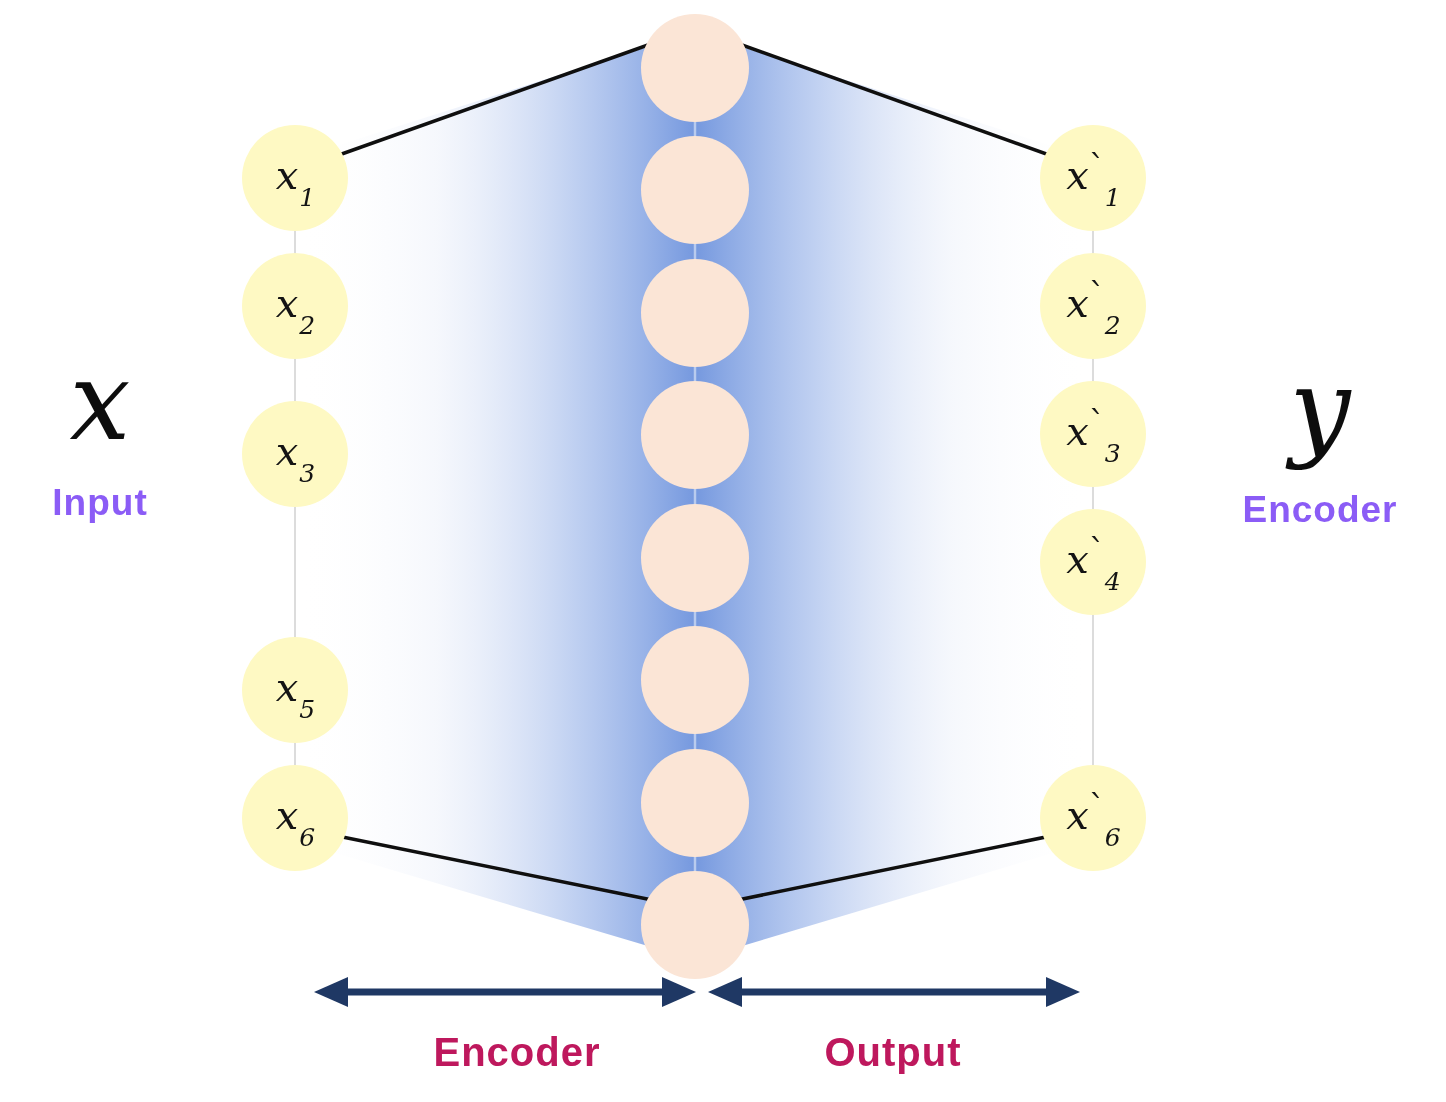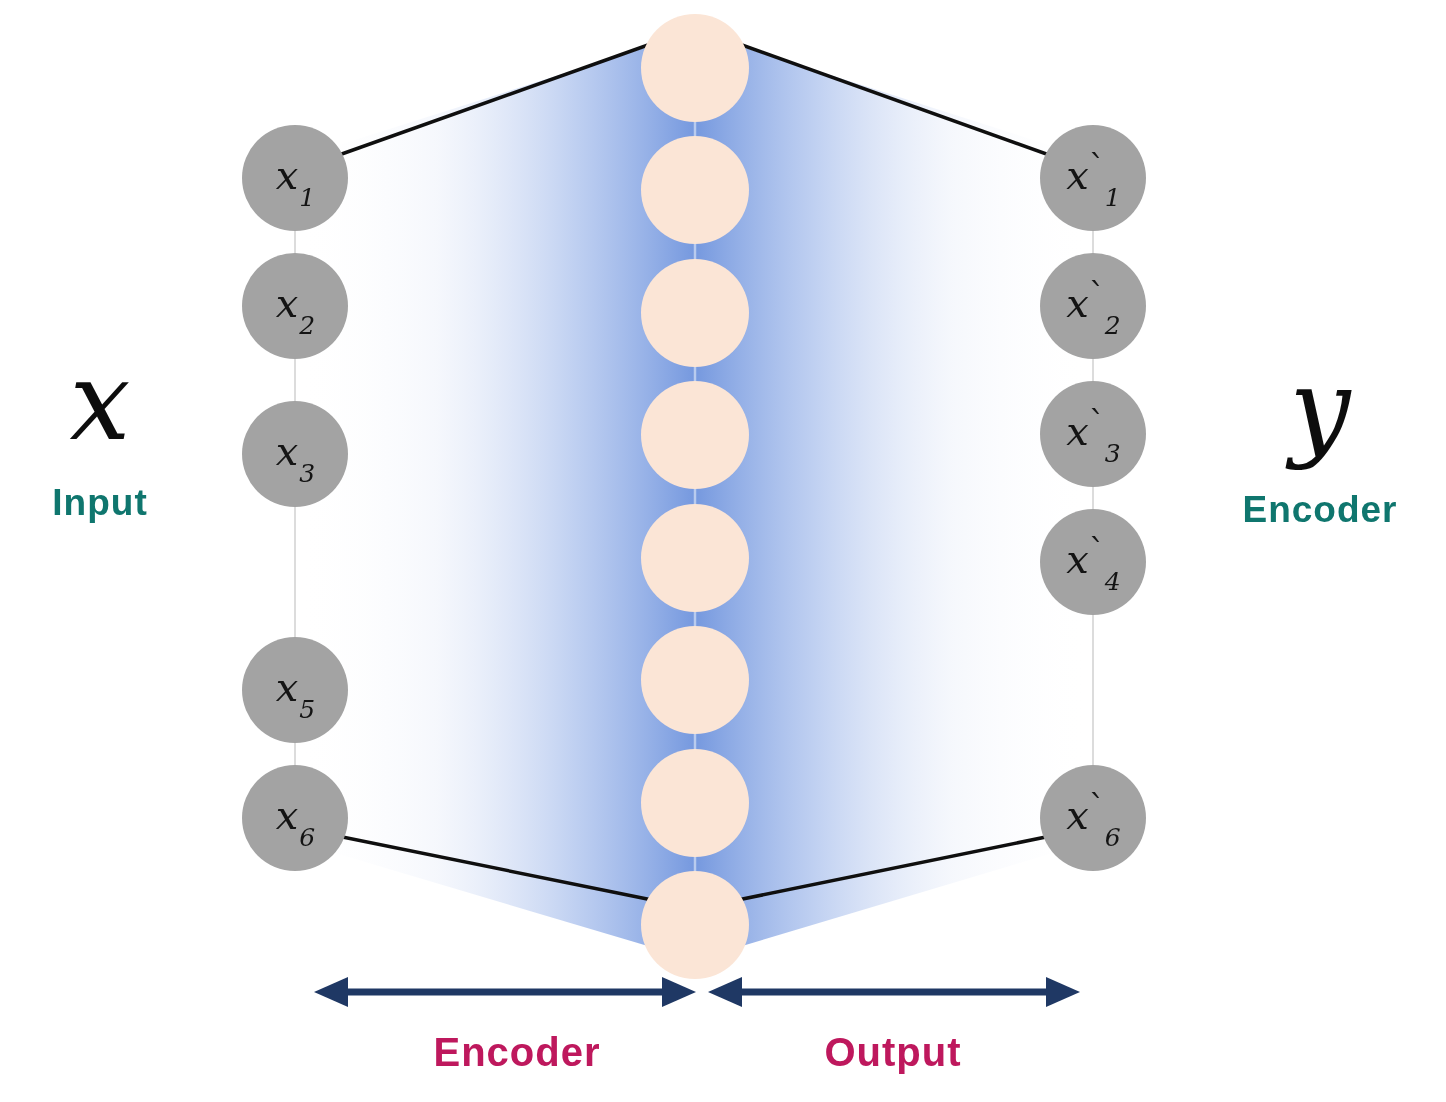--- a/index.html
+++ b/index.html
@@ -1,30 +1,30 @@
 <!DOCTYPE html>
 <html><head>
 <meta charset="utf-8">
 <style>
   * { margin:0; padding:0; box-sizing:border-box; }
   html,body { background:#ffffff; font-family:"Liberation Sans", sans-serif; }
   .canvas { position:relative; width:1446px; height:1102px; background:#ffffff; overflow:hidden; }
   .bg { position:absolute; left:0; top:0; }
 
   .node { position:absolute; border-radius:50%; display:flex; align-items:center; justify-content:center; }
-  .node.gray  { width:106px; height:106px; background:#a3a3a3;text-align:right; }
+  .node.gray  { width:106px; height:106px; background:#fef9c3;text-align:right; }
   .node.peach { width:108px; height:108px; background:#fbe5d6; }
 
   .nlabel { font-family:"DejaVu Serif", serif; font-style:italic; font-size:40px; color:#141414; line-height:1; white-space:nowrap; }
   .nlabel sub { font-size:25px; position:relative; top:8px; left:1px; }
   .nlabel .mark { font-style:normal; font-size:34px; position:relative; top:-10px; letter-spacing:-2px; }
 
   .side-group { position:absolute; text-align:center; }
   .side-symbol { font-family:"DejaVu Serif", serif; font-style:italic; font-size:108px; line-height:1; color:#0d0d0d; }
-  .side-caption { margin-top:26px; font-size:37px; font-weight:bold; color:#0f766e; letter-spacing:1px; }
+  .side-caption { margin-top:26px; font-size:37px; font-weight:bold; color:#8b5cf6; letter-spacing:1px; }
 
   .stage-label { position:absolute; width:260px; text-align:center; font-size:40px; font-weight:bold; color:#be185d; letter-spacing:1px; }
 </style>
 </head>
 <body>
 
 <div class="canvas">
 
   <svg class="bg" width="1446" height="1102" viewBox="0 0 1446 1102">
     <defs>

